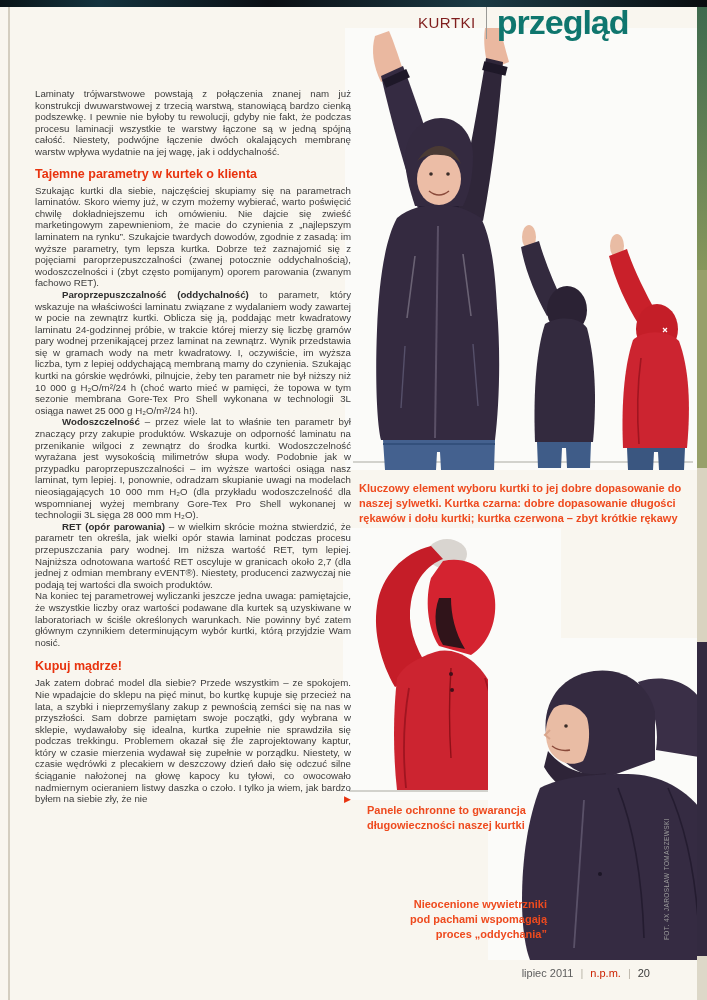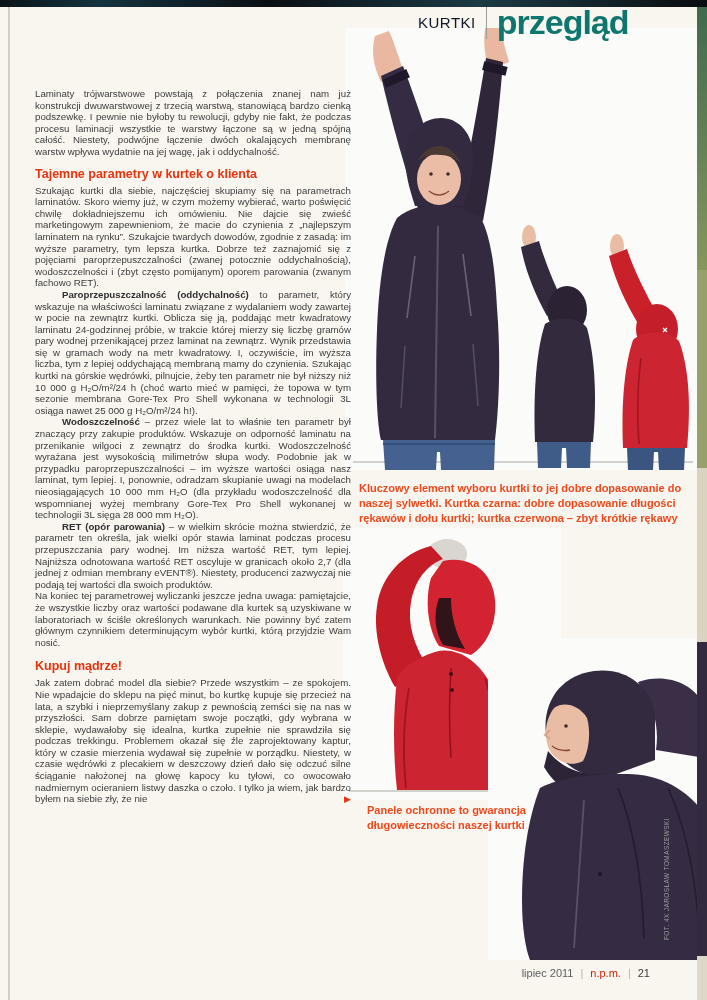--- a/index.html
+++ b/index.html
@@ -18,21 +18,21 @@
   .scan-right .seg { position:absolute; left:0; width:10px; }
   .seg1 { top:7px;  height:263px; background:linear-gradient(#3f6a4e,#87975c); }
   .seg2 { top:270px; height:198px; background:#97a06b; }
   .seg3 { top:468px; height:174px; background:#d9d3c0; }
   .seg4 { top:642px; height:314px; background:#332a40; }
   .seg5 { top:956px; height:44px;  background:#ddd8c8; }
 
   
   .header { position:absolute; left:418px; top:5px; z-index:6;
     display:flex; align-items:center; }
-  .kurtki { font-size:15px; color:#0f172a; letter-spacing:.5px; }
+  .kurtki { font-size:15px; color:#7f1d1d; letter-spacing:.5px; }
   .hdr-divider { width:1px; height:34px; background:#9a9a96; margin:0 10px; }
   .przeglad { font-size:34px; font-weight:bold; color:#0f766e; letter-spacing:-1px; line-height:1; }
 
   
   .column { position:absolute; left:35px; top:88px; width:316px; z-index:3; }
   .body { font-size:9.7px; line-height:11.6px; text-align:justify; color:#3c3c3c; }
   .body b { color:#2f2f2f;padding-left:27px; }
   .intro { margin-bottom:9px; }
   .red-heading { font-size:12.5px; line-height:14px; font-weight:bold; color:#e8330f; margin:0 0 4px; }
   .h2-buy { margin-top:11px; }
@@ -174,32 +174,33 @@
         <path d="M64,108 Q72,114 82,112" stroke="#8a4a3a" stroke-width="1.5" fill="none"></path>
         <path d="M60,113 C76,133 100,139 118,135 L112,159 C88,163 68,149 56,129 Z" fill="#2e2438"></path>
         <path d="M52,150 C40,180 34,221 34,262 C34,292 38,312 42,322 L219,322 L219,180 C200,150 170,136 140,136 C110,136 74,138 52,150 Z" fill="#352b42"></path>
         <path d="M96,162 L86,310" stroke="#5a5168" stroke-width="1.8" fill="none"></path>
         <path d="M130,150 C146,190 154,240 156,300 M180,150 C196,185 206,230 210,280" stroke="#241c30" stroke-width="1.6" fill="none"></path>
         <circle cx="112" cy="236" r="2" fill="#1c1626"></circle>
       </g>
     </svg>
   </div>
 
+  <div class="caption cap3">Nieocenione wywietrzniki pod pachami wspomagają proces „oddychania”</div>
 
   <div class="credit">FOT. 4X JAROSŁAW TOMASZEWSKI</div>
 
   <div class="scan-right">
     <div class="seg seg1"></div>
     <div class="seg seg2"></div>
     <div class="seg seg3"></div>
     <div class="seg seg4"></div>
     <div class="seg seg5"></div>
   </div>
 
   <div class="footer">
     <span>lipiec 2011</span>
     <span class="sep">|</span>
     <span class="npm">n.p.m.</span>
     <span class="sep">|</span>
-    <span class="pageno">21</span>
+    <span class="pageno">20</span>
   </div>
 
 </div>
 
 </body></html>

